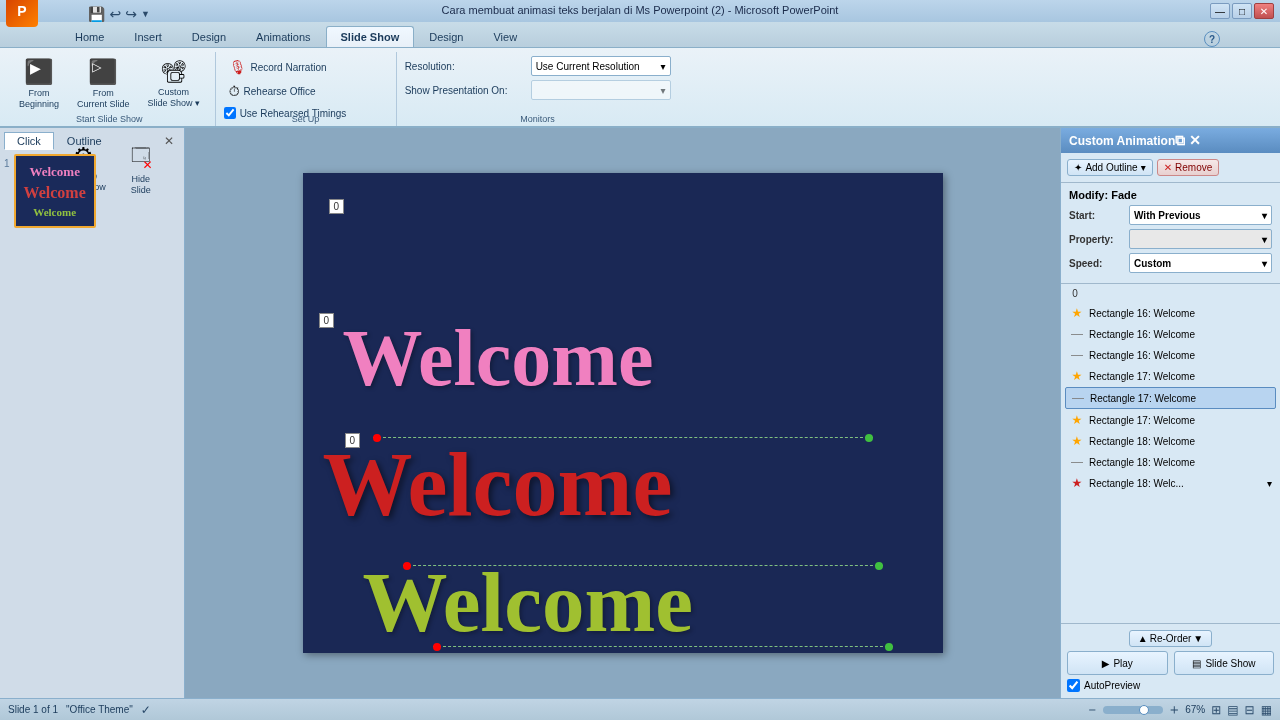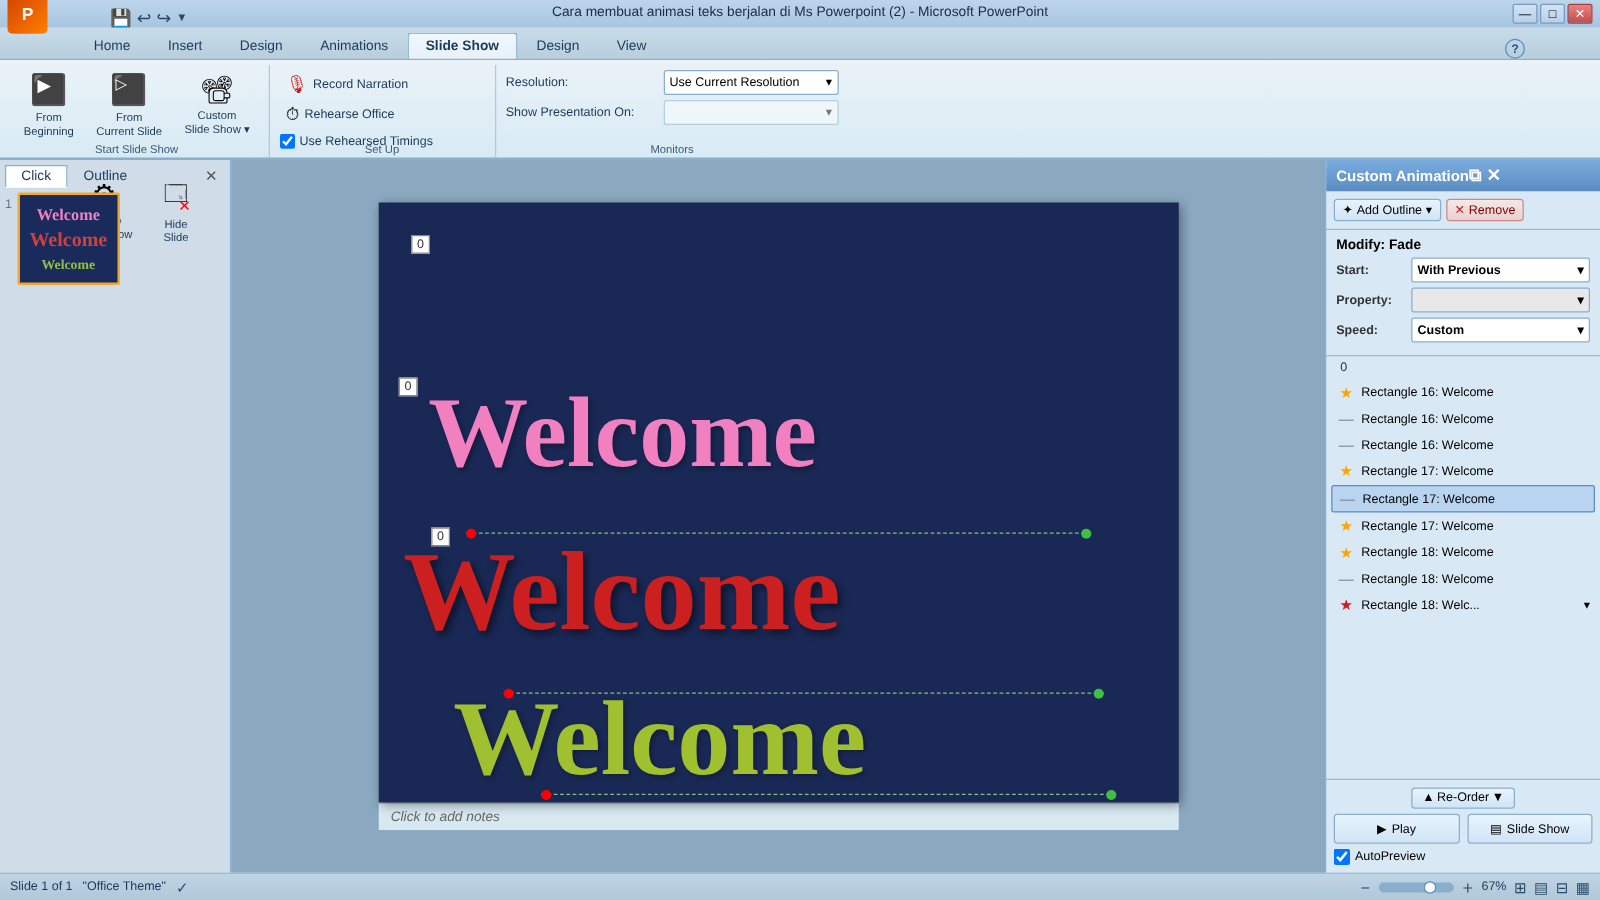--- a/index.html
+++ b/index.html
@@ -579,23 +579,20 @@
       <div class="slide-badge" style="top:260px; left:42px;">0</div>
 
       <div class="welcome-green">Welcome</div>
 
       <div style="position:absolute; top:473px; left:130px; right:50px; border-top:1px dashed #80c080; display:flex; align-items:center;">
         <div style="width:8px;height:8px;background:red;border-radius:50%;margin-top:-4px;"></div>
         <div style="width:8px;height:8px;background:#40c040;border-radius:50%;margin-top:-4px;margin-left:auto;"></div>
       </div>
     </div>
 
-    <div id="notes-bar" style="width:640px;">
-      <span>Click to add notes</span>
-    </div>
   </div>
 
   <div id="anim-panel">
 
     <div id="anim-panel-header">
       <span>Custom Animation</span>
       <div id="anim-panel-header-icons">
         <span class="anim-header-icon">⧉</span>
         <span class="anim-header-icon">✕</span>
       </div>

